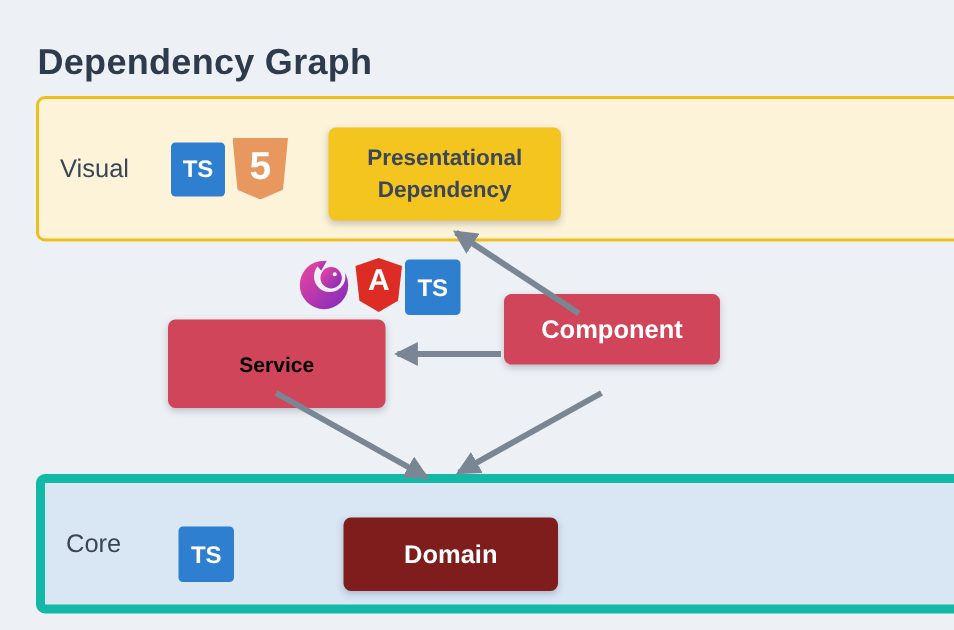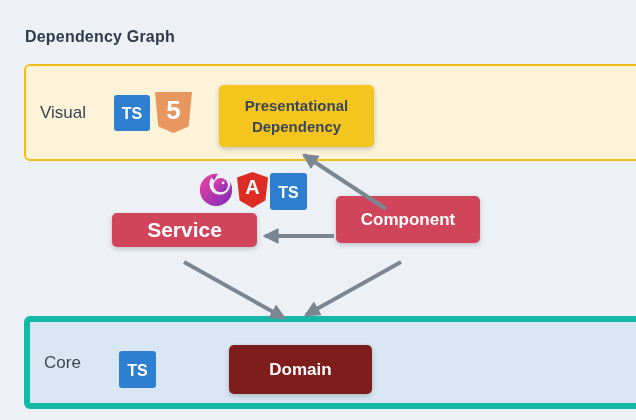--- a/index.html
+++ b/index.html
@@ -12,21 +12,21 @@
   .canvas {
     position: relative;
     width: 636px;
     height: 420px;
     background: #edf1f5;
   }
   .page-title {
     position: absolute;
     left: 25px;
     top: 28px;
-    font-size: 16px;
+    font-size: 24px;
     font-weight: 700;
     color: #2d3b4d;
     letter-spacing: 0.2px;
   }
   
   .group {
     position: absolute;
     left: 24px;
     width: 624px;
     border-radius: 6px;
@@ -70,24 +70,24 @@
     background: #f4c41f;
     color: #3b4758;
     font-size: 15px;
     line-height: 1.4;
     padding: 0 22px;
   }
   .node-service {
     left: 112px;
     top: 213px;
     width: 145px;
-    height: 34px;
+    height: 59px;
     background: #d1455a;
-    color: #ffffff;
-    font-size: 21px;
+    color: #000000;
+    font-size: 14px;
   }
   .node-component {
     left: 336px;
     top: 196px;
     width: 144px;
     height: 47px;
     background: #d1455a;
     color: #ffffff;
     font-size: 17px;
   }

